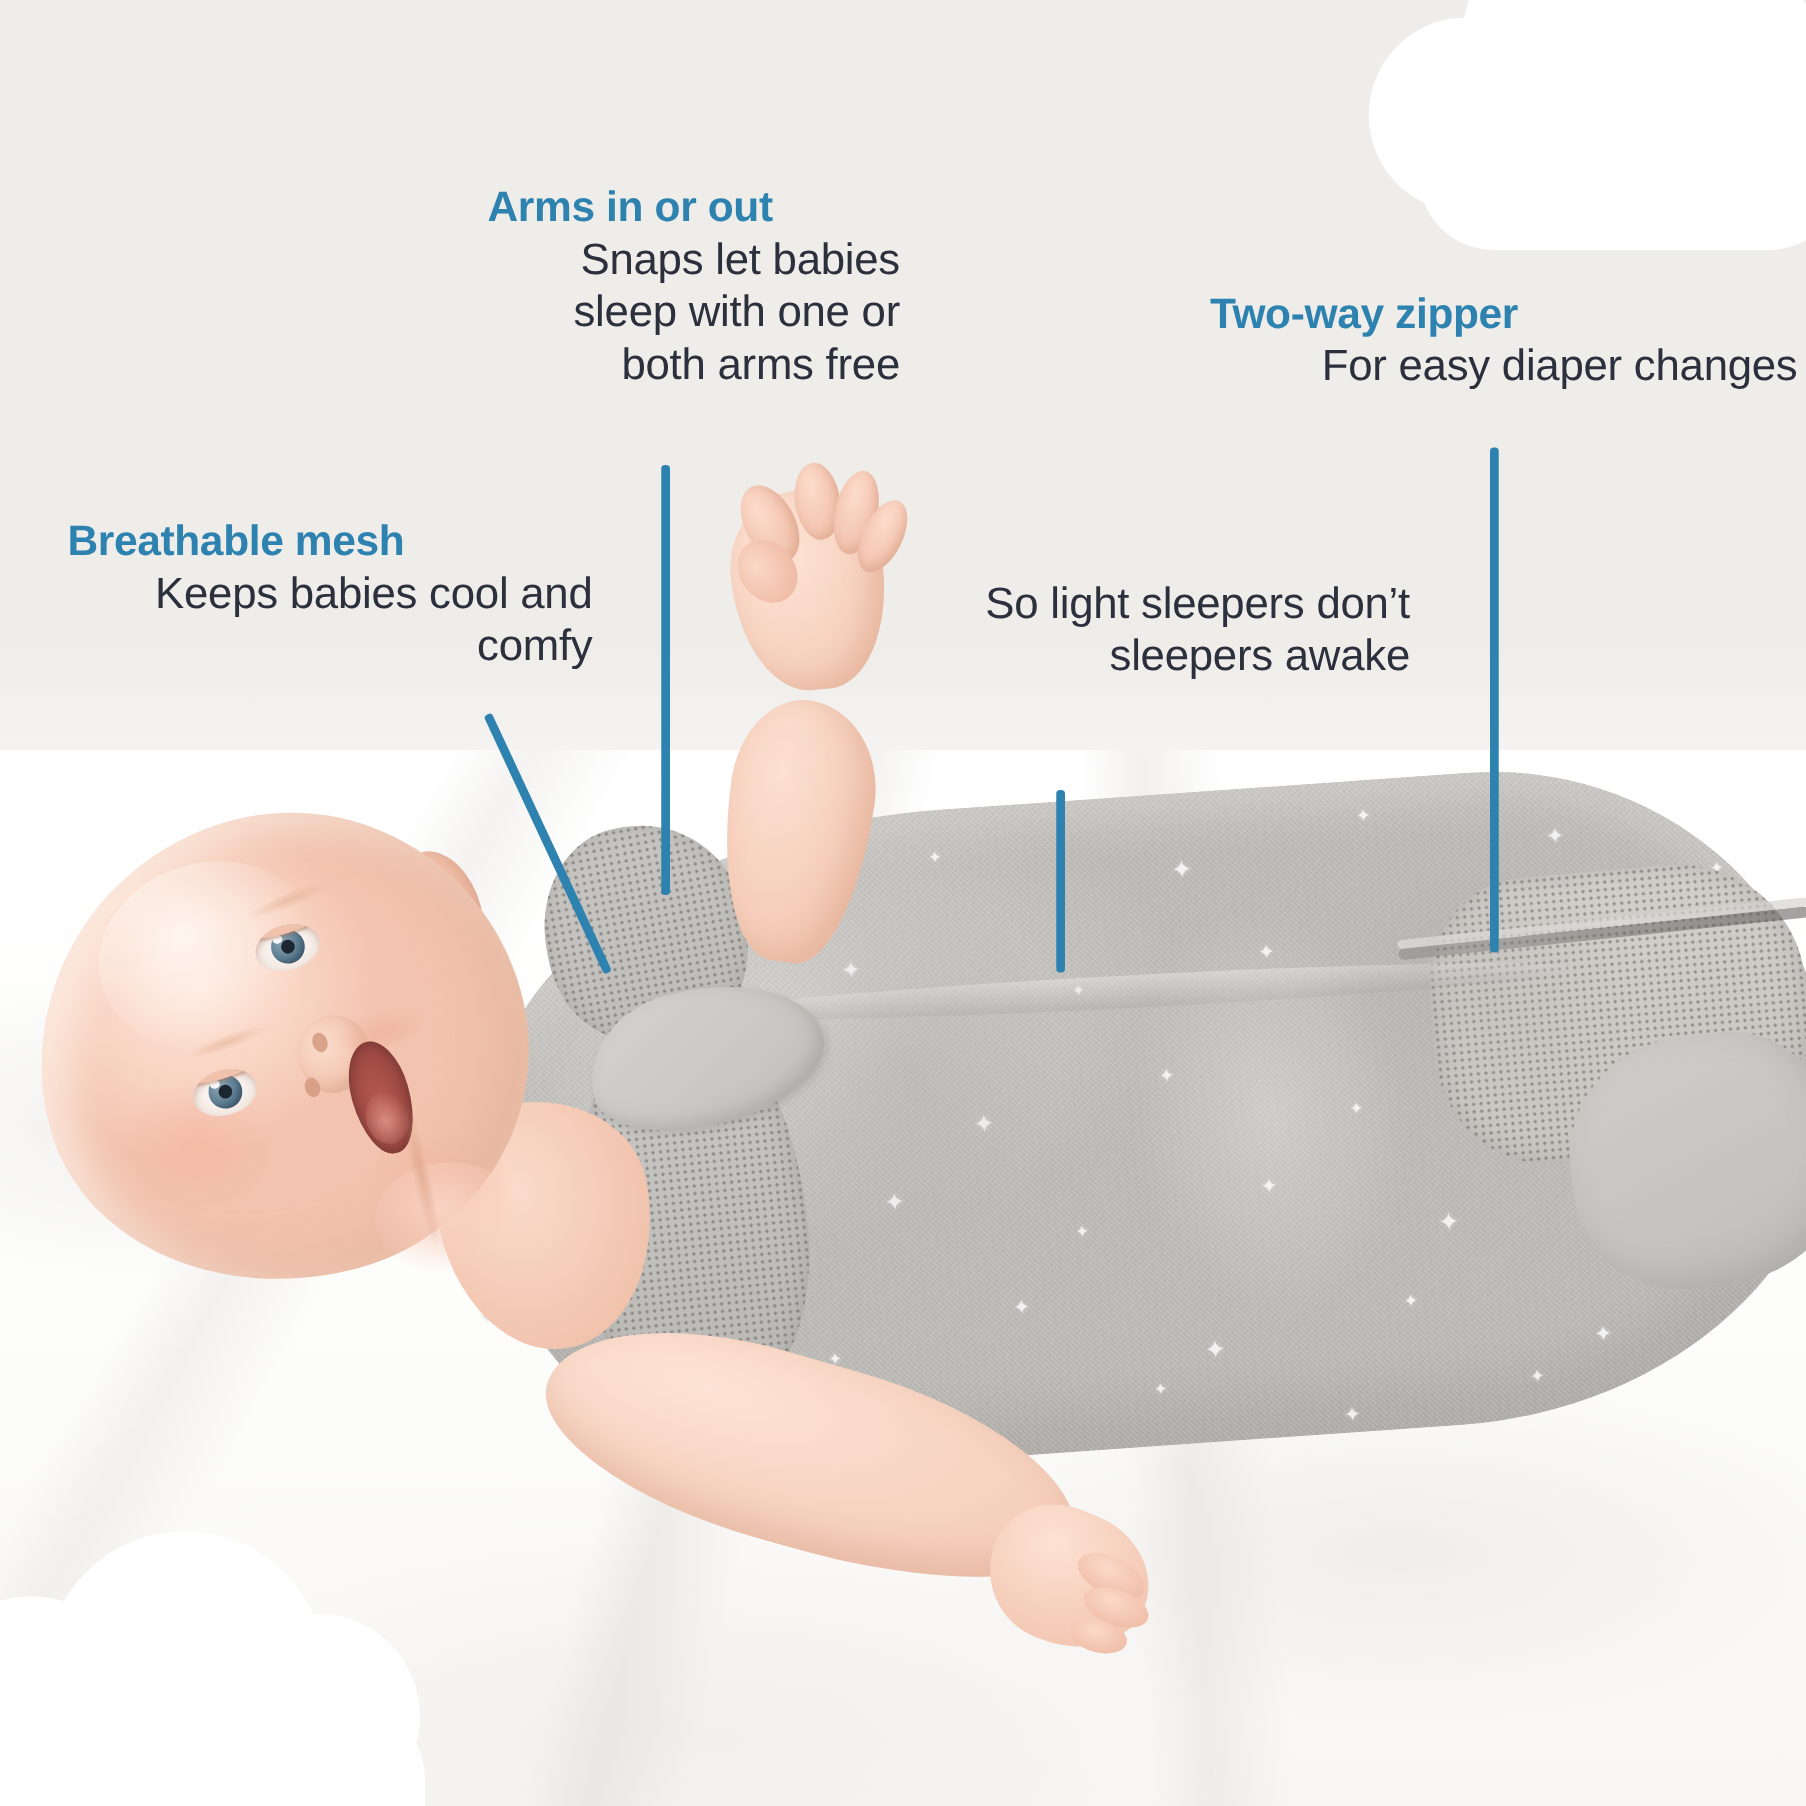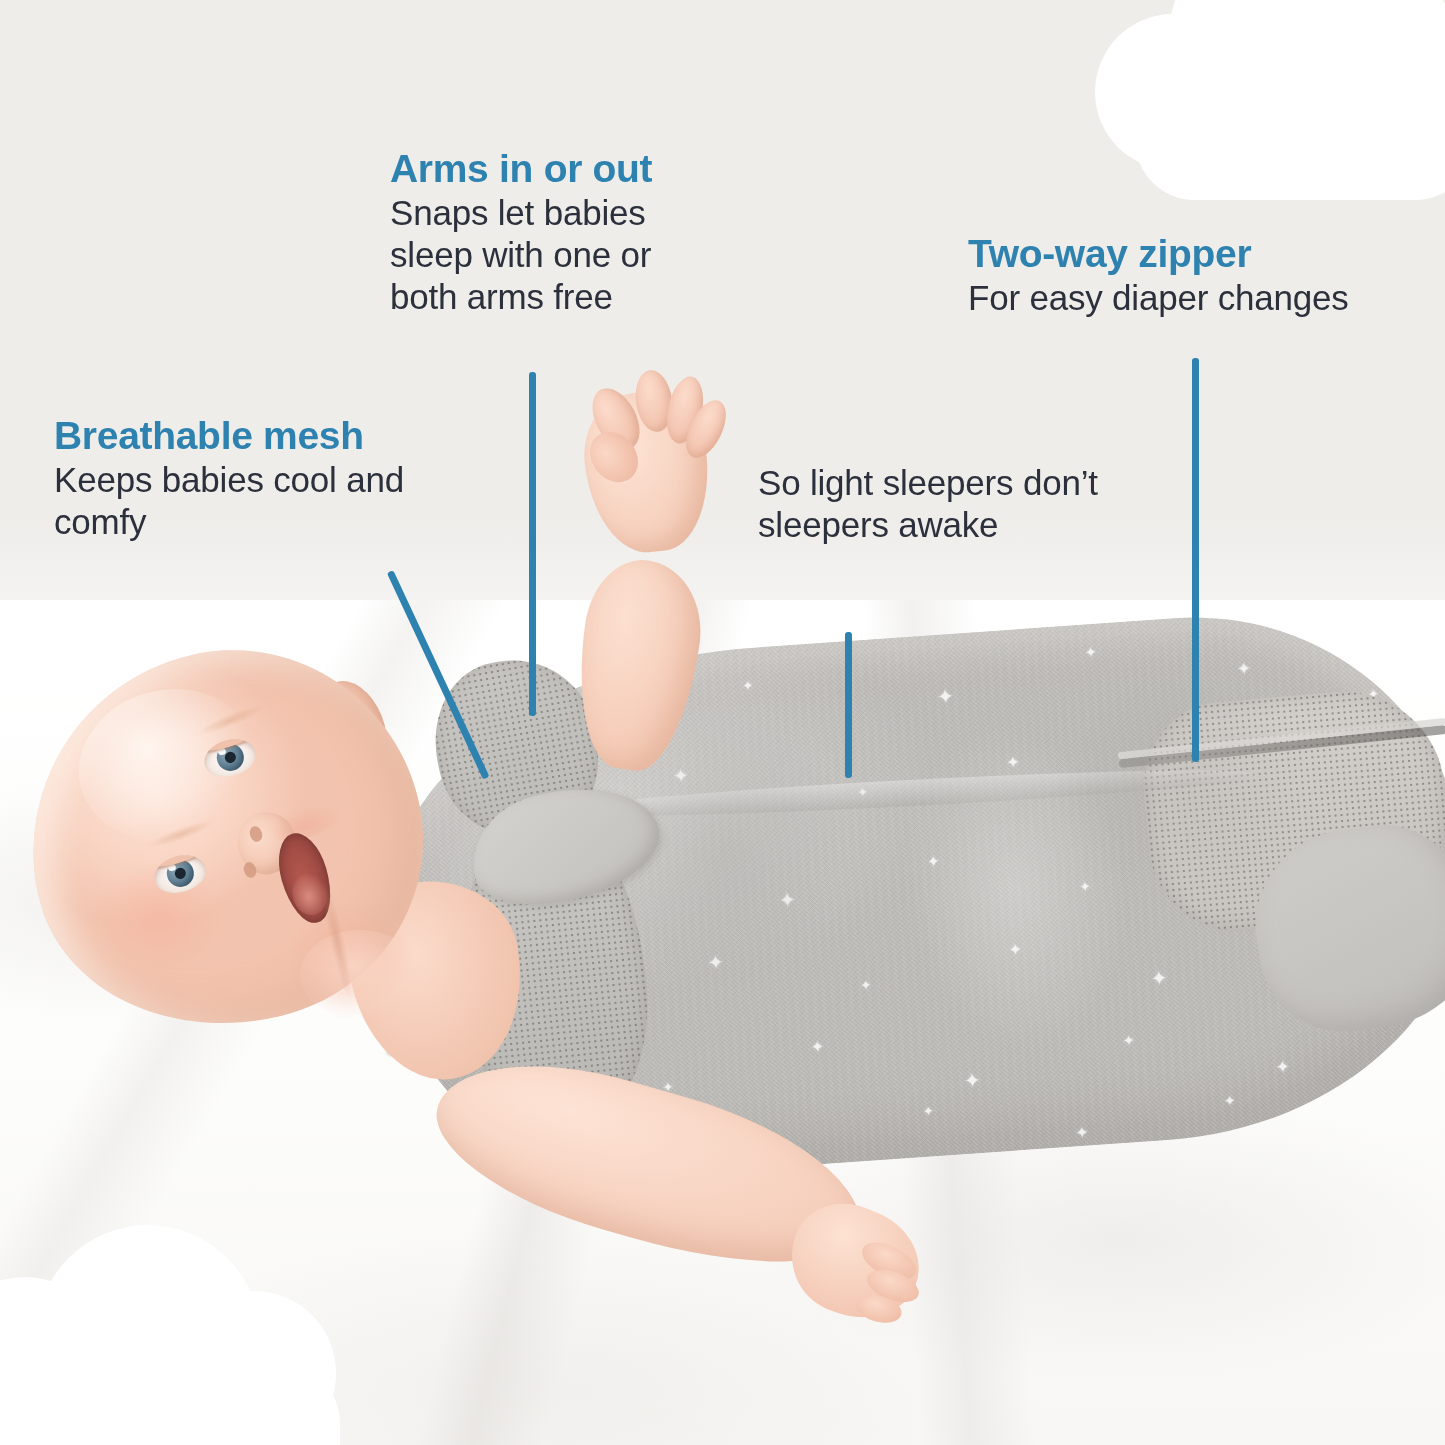--- a/index.html
+++ b/index.html
@@ -319,24 +319,24 @@
   #cloudBL{left:-60px;bottom:-60px;width:400px;height:280px;}
 
   
   .line{position:absolute;background:#2e82b0;border-radius:3px;}
   .lineDiag{position:absolute;height:7px;background:#2e82b0;border-radius:3px;transform-origin:0 50%;}
 
   
   .callout{position:absolute;}
   .callout h2{
     margin:0 0 2px 0;
-    font-size:39px;font-weight:bold;color:#2e82b0;letter-spacing:-.3px;line-height:1.08;
+    font-size:34px;font-weight:bold;color:#2e82b0;letter-spacing:-.3px;line-height:1.08;
   }
   .callout p{
-    margin:0;font-size:35px;color:#2b303c;line-height:1.20;letter-spacing:-.2px;
+    margin:0;font-size:35px;color:#2b303c;line-height:1.20;letter-spacing:-.2px;text-align:right;
   }
   #callout-arms{left:390px;top:148px;width:330px;}
   #callout-zipper{left:968px;top:233px;width:470px;}
   #callout-mesh{left:54px;top:415px;width:420px;}
   #callout-velcro{left:758px;top:462px;width:370px;}
 </style>
 </head>
 <body>
 
 <div id="stage">

